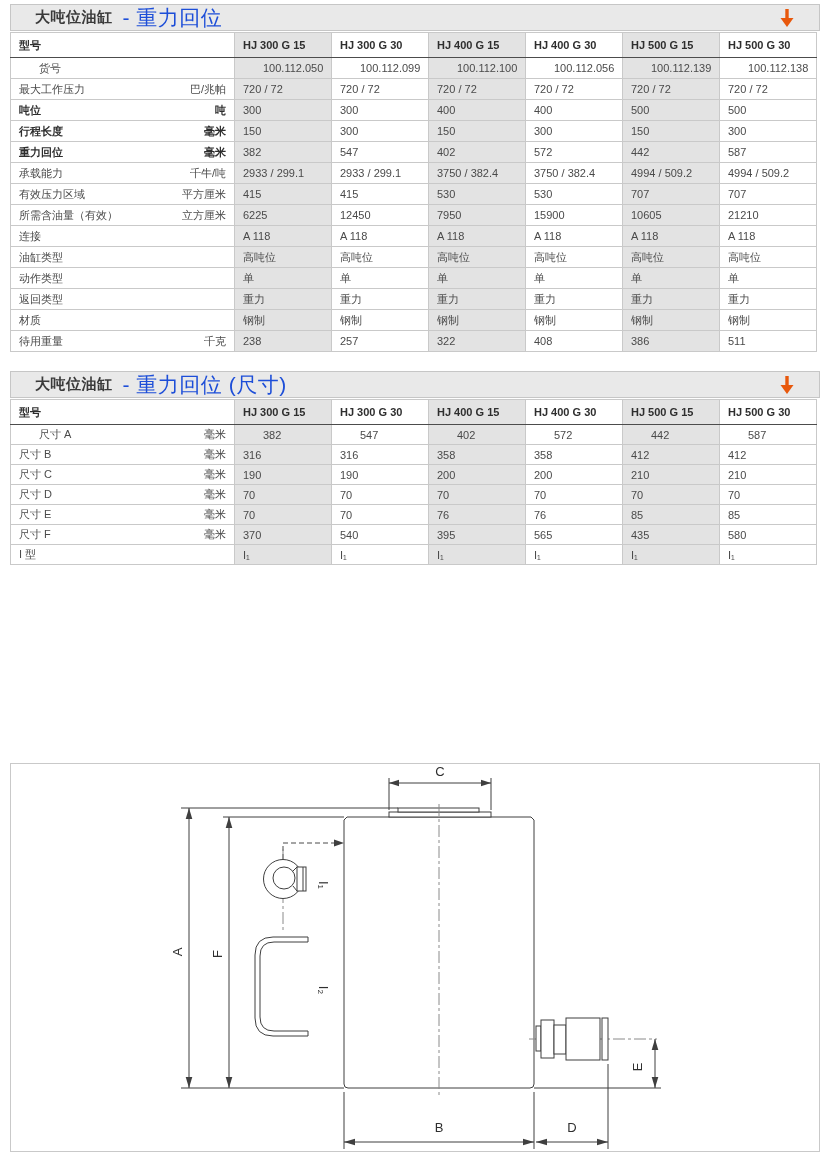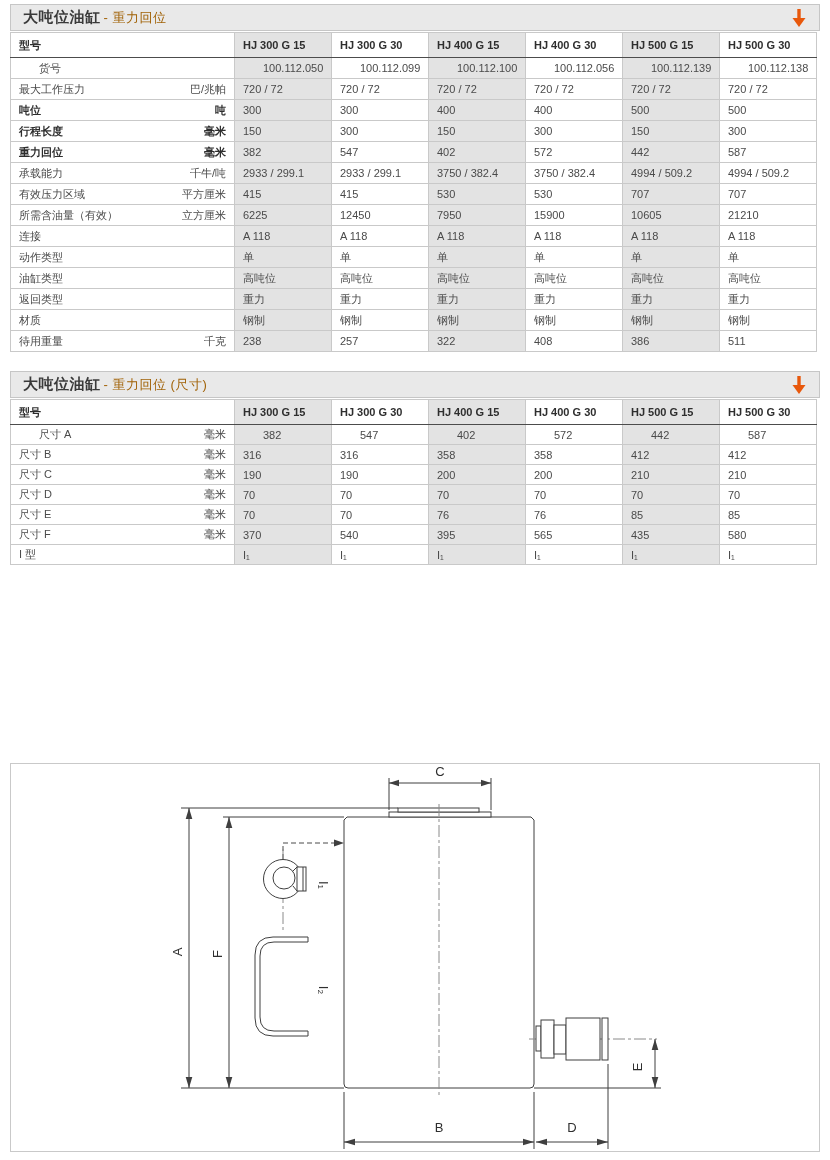--- a/index.html
+++ b/index.html
@@ -7,24 +7,24 @@
     width:830px;height:1160px;position:relative;background:#ffffff;
     font-family:"Liberation Sans","DejaVu Sans",sans-serif;color:#454545;
     -webkit-font-smoothing:antialiased;
   }
   .block{position:absolute;left:10px;width:810px;}
   #block-specs{top:4px;}
   #block-dims{top:371px;}
 
   .title-bar{
     box-sizing:border-box;height:27px;background:#e9e9e9;border:1px solid #c6c6c6;
-    display:flex;align-items:center;padding:0 12px;margin-bottom:1px;
+    display:flex;align-items:center;padding:0 24px;margin-bottom:1px;
   }
   .title-main{font-weight:bold;font-size:15px;color:#3a3a3a;letter-spacing:.5px;}
-  .title-sub{font-size:13px;color:#a16207;margin-left:3px;font-weight:normal;letter-spacing:.5px;}
+  .title-sub{font-size:21px;color:#1d4ed8;margin-left:10px;font-weight:normal;letter-spacing:.5px;}
   .title-arrow{margin-left:auto;width:16px;height:20px;display:block;cursor:pointer;}
 
   table.spec{
     border-collapse:collapse;table-layout:fixed;width:696px;
     font-size:11px;color:#4a4a4a;background:#ffffff;
     border:1px solid #c9c9c9;
   }
   table.spec col.c-label{width:224px;}
   table.spec col.c-val{width:97px;}
   table.spec th,table.spec td{
@@ -214,44 +214,44 @@
           <td class="value-cell shade">A 118</td>
           <td class="value-cell">A 118</td>
           <td class="value-cell shade">A 118</td>
           <td class="value-cell">A 118</td>
           <td class="value-cell shade">A 118</td>
           <td class="value-cell">A 118</td>
         </tr>
         <tr>
           <td class="label-cell">
             <div class="label-wrap">
+              <span class="row-label">油缸类型</span>
+              <span class="row-unit"></span>
+            </div>
+          </td>
+          <td class="value-cell shade">高吨位</td>
+          <td class="value-cell">高吨位</td>
+          <td class="value-cell shade">高吨位</td>
+          <td class="value-cell">高吨位</td>
+          <td class="value-cell shade">高吨位</td>
+          <td class="value-cell">高吨位</td>
+        </tr>
+        <tr>
+          <td class="label-cell">
+            <div class="label-wrap">
               <span class="row-label">动作类型</span>
               <span class="row-unit"></span>
             </div>
           </td>
           <td class="value-cell shade">单</td>
           <td class="value-cell">单</td>
           <td class="value-cell shade">单</td>
           <td class="value-cell">单</td>
           <td class="value-cell shade">单</td>
           <td class="value-cell">单</td>
-        </tr>
-        <tr>
-          <td class="label-cell">
-            <div class="label-wrap">
-              <span class="row-label">油缸类型</span>
-              <span class="row-unit"></span>
-            </div>
-          </td>
-          <td class="value-cell shade">高吨位</td>
-          <td class="value-cell">高吨位</td>
-          <td class="value-cell shade">高吨位</td>
-          <td class="value-cell">高吨位</td>
-          <td class="value-cell shade">高吨位</td>
-          <td class="value-cell">高吨位</td>
         </tr>
         <tr>
           <td class="label-cell">
             <div class="label-wrap">
               <span class="row-label">返回类型</span>
               <span class="row-unit"></span>
             </div>
           </td>
           <td class="value-cell shade">重力</td>
           <td class="value-cell">重力</td>

